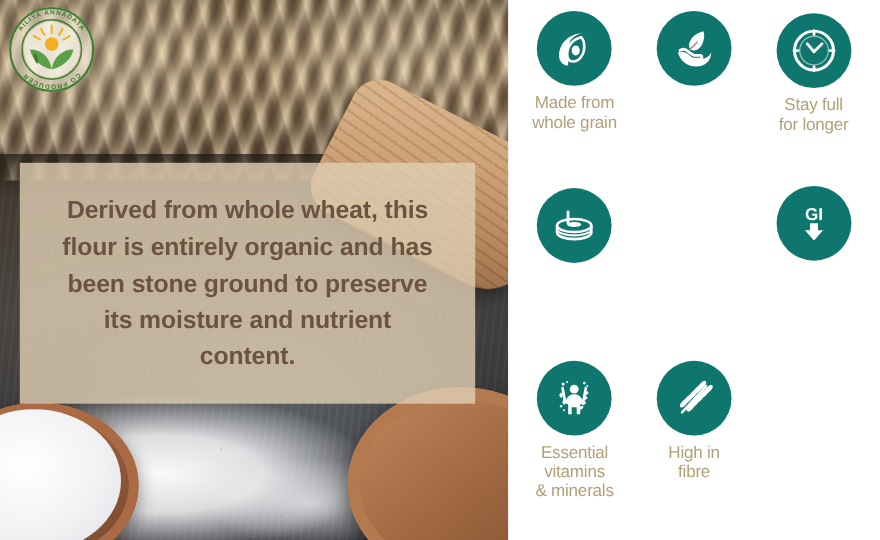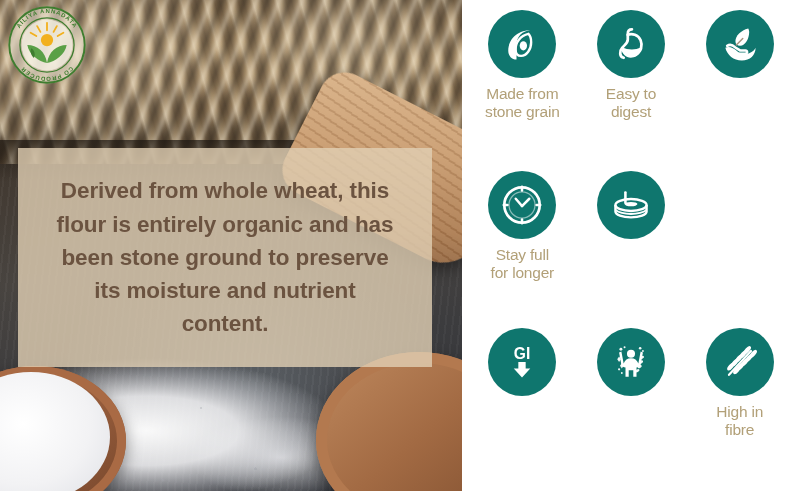--- a/index.html
+++ b/index.html
@@ -335,34 +335,23 @@
 
     <div class="benefit">
       <div class="bicon">
         <svg width="44" height="44" viewBox="0 0 48 48" aria-hidden="true">
           <path d="M33 9 C18 9, 9 20, 9 31 C9 37, 13 41, 18 41 L18 25 C18 16, 24 10, 33 9 Z" fill="#ffffff"></path>
           <path d="M31 13 C22 15, 17 22, 17 30 C17 34, 19 37, 23 37 C29 37, 34 30, 34 22 C34 18, 33 15, 31 13 Z" fill="none" stroke="#ffffff" stroke-width="2.6"></path>
           <ellipse cx="25.5" cy="26" rx="4" ry="5" fill="#ffffff"></ellipse>
         </svg>
       </div>
       <div class="blabel">Made from
-stone grain</div>
-    </div>
-
-    <div class="benefit">
-      <div class="bicon">
-        <svg width="44" height="44" viewBox="0 0 48 48" aria-hidden="true">
-          <path d="M25 8 C22 8, 20.5 10, 20.5 13 L20.5 19 C20.5 23, 17 25, 14.5 28 C11 32, 11.5 38, 16 39" fill="none" stroke="#ffffff" stroke-width="3" stroke-linecap="round"></path>
-          <path d="M20.5 14 C25 12, 32 14, 34.5 20 C37 26, 35 33, 29 35.5 C23 38, 16 35, 14.5 29" fill="none" stroke="#ffffff" stroke-width="3" stroke-linecap="round"></path>
-          <path d="M14.8 27.5 C20 30.5, 29 31, 34.6 27.5 C35.4 32.5, 32.5 37, 27 38.5 C20 40.4, 14.6 36, 14 30 Z" fill="#ffffff"></path>
-        </svg>
-      </div>
-      <div class="blabel">Easy to
-digest</div>
-    </div>
+whole grain</div>
+    </div>
+
 
     <div class="benefit">
       <div class="bicon">
         <svg width="44" height="44" viewBox="0 0 48 48" aria-hidden="true">
           <path d="M33 7 C25 9, 19 15, 19 21 C19 24, 21 26, 24 26 C30 26, 34 18, 34 11 C34 9.5, 33.6 8, 33 7 Z" fill="#ffffff"></path>
           <path d="M20 25 L27 18" stroke="#a89480" stroke-width="1.6" stroke-linecap="round"></path>
           <path d="M10 26 C13 24, 16 25, 18.5 27.5 L24 31 L30 31 C32 31, 32.6 34, 30 34.6 L22 34.6" fill="none" stroke="#ffffff" stroke-width="2.8" stroke-linecap="round" stroke-linejoin="round"></path>
           <path d="M8 28 C12 26, 17 28, 21 32 C24 35, 29 36, 34 34 C38 32.5, 40 30, 41 28 C41 36, 35 42, 26 42 C17 42, 10 36, 8 28 Z" fill="#ffffff"></path>
         </svg>
       </div>
@@ -428,20 +417,23 @@
             <path d="M14 25 L16 28 L14 31 L12 28 Z"></path>
           </g>
           <g fill="#ffffff" opacity="0.95">
             <ellipse cx="36" cy="19" rx="2.4" ry="1.5" transform="rotate(-32 36 19)"></ellipse>
             <ellipse cx="35" cy="24" rx="2.4" ry="1.5" transform="rotate(-32 35 24)"></ellipse>
             <ellipse cx="33.5" cy="29" rx="2.4" ry="1.5" transform="rotate(-32 33.5 29)"></ellipse>
             <ellipse cx="31" cy="33.5" rx="2.4" ry="1.5" transform="rotate(-32 31 33.5)"></ellipse>
           </g>
         </svg>
       </div>
+      <div class="blabel">Essential
+vitamins
+&amp; minerals</div>
     </div>
 
     <div class="benefit">
       <div class="bicon">
         <svg width="44" height="44" viewBox="0 0 48 48" aria-hidden="true">
           <line x1="12" y1="38" x2="36" y2="12" stroke="#ffffff" stroke-width="2.4" stroke-linecap="round"></line>
           <g fill="#ffffff">
             <ellipse cx="32" cy="11" rx="2.4" ry="5.2" transform="rotate(42 32 11)"></ellipse>
             <ellipse cx="38.5" cy="15" rx="2.4" ry="5.2" transform="rotate(42 38.5 15)"></ellipse>
             <ellipse cx="27.5" cy="15.5" rx="2.4" ry="5.2" transform="rotate(42 27.5 15.5)"></ellipse>

